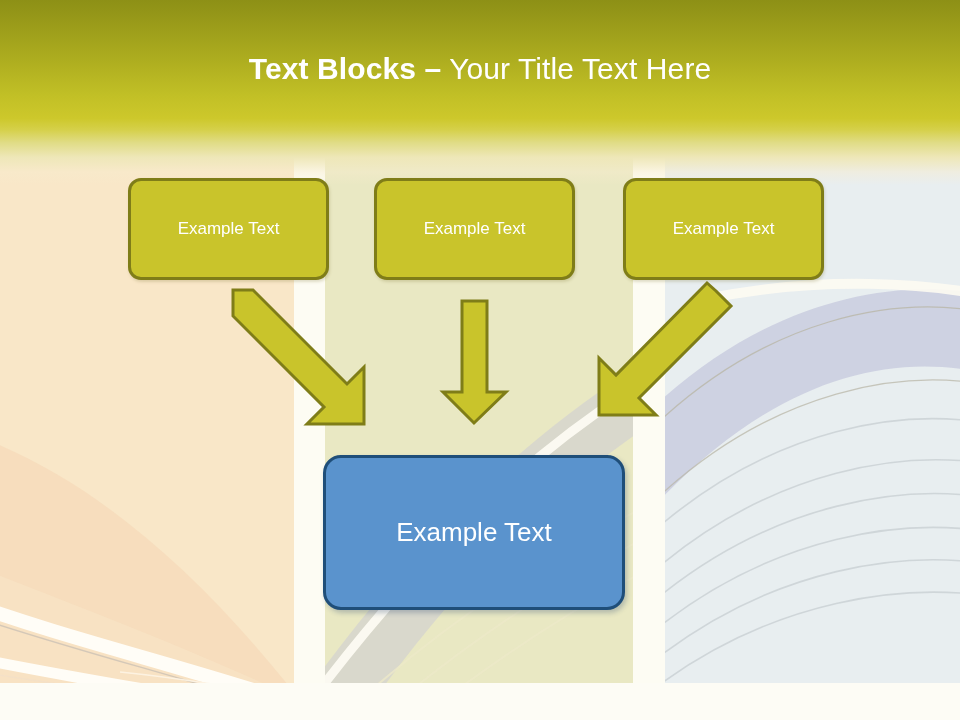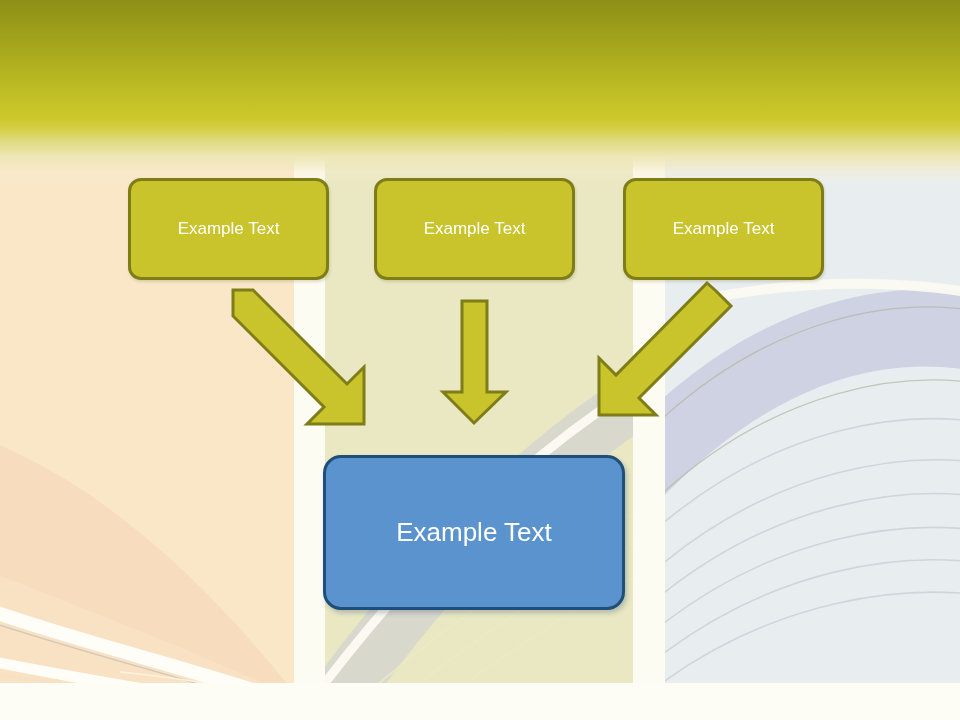--- a/index.html
+++ b/index.html
@@ -206,20 +206,23 @@
       <path d="M 655 600 C 770 505 905 478 1010 502" fill="none" stroke="#ccd3d6" stroke-width="1.6" opacity="0.9"></path>
       <path d="M 655 630 C 770 538 905 512 1010 536" fill="none" stroke="#ccd3d6" stroke-width="1.6" opacity="0.9"></path>
       <path d="M 655 660 C 770 570 905 545 1010 568" fill="none" stroke="#ccd3d6" stroke-width="1.6" opacity="0.9"></path>
       <path d="M 655 688 C 770 602 905 578 1010 600" fill="none" stroke="#ccd3d6" stroke-width="1.6" opacity="0.9"></path>
       <path d="M 700 300 C 820 275 930 282 1010 300" fill="none" stroke="#fdfbf2" stroke-width="10" opacity="0.9"></path>
     </g>
   </svg>
 
   <div id="header-band"></div>
 
+  <div id="slide-title">
+    <span class="t-bold">Text Blocks </span><span class="t-bold">–</span><span class="t-reg"> Your Title Text Here</span>
+  </div>
 
   <svg id="arrows" viewBox="0 0 960 720" preserveAspectRatio="none">
 
     <g>
       <path d="M 233 290
                L 253 290
                L 347 384
                L 364 367
                L 364 424
                L 307 424

